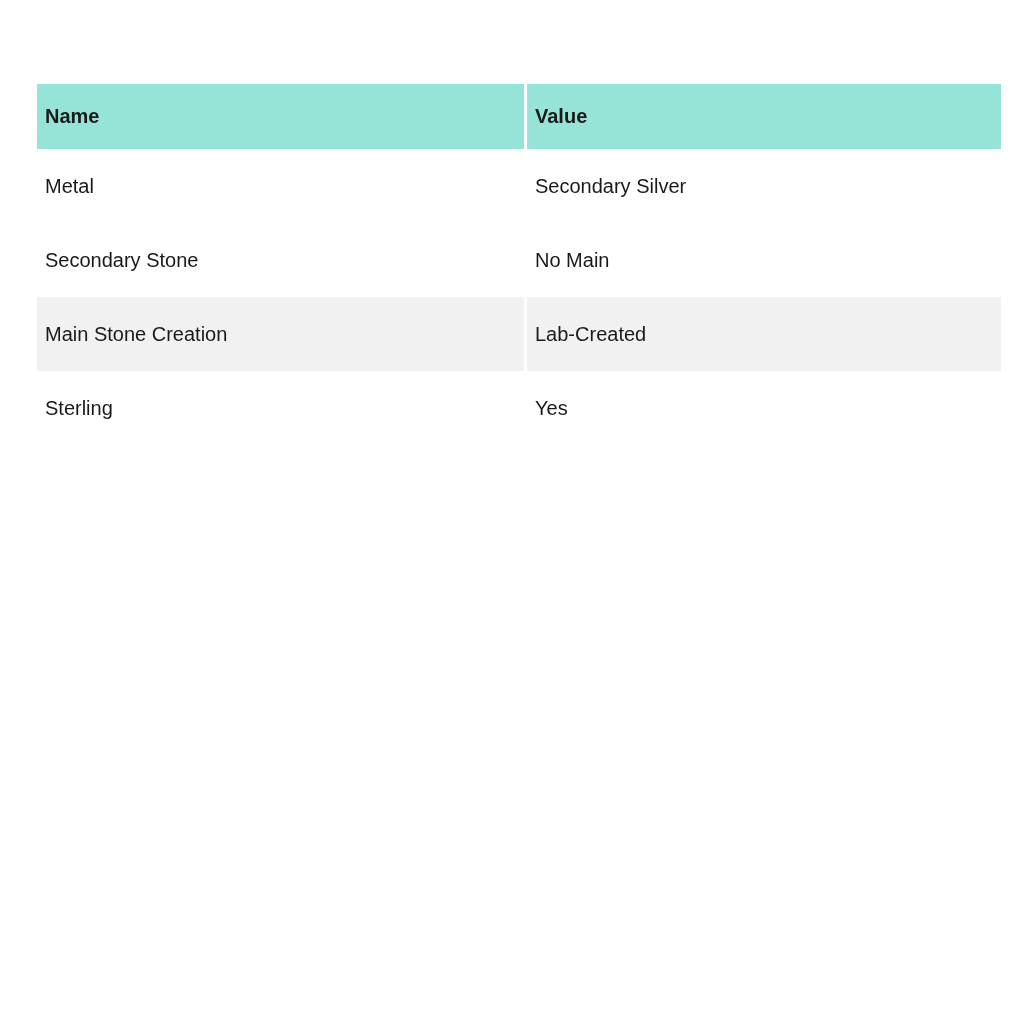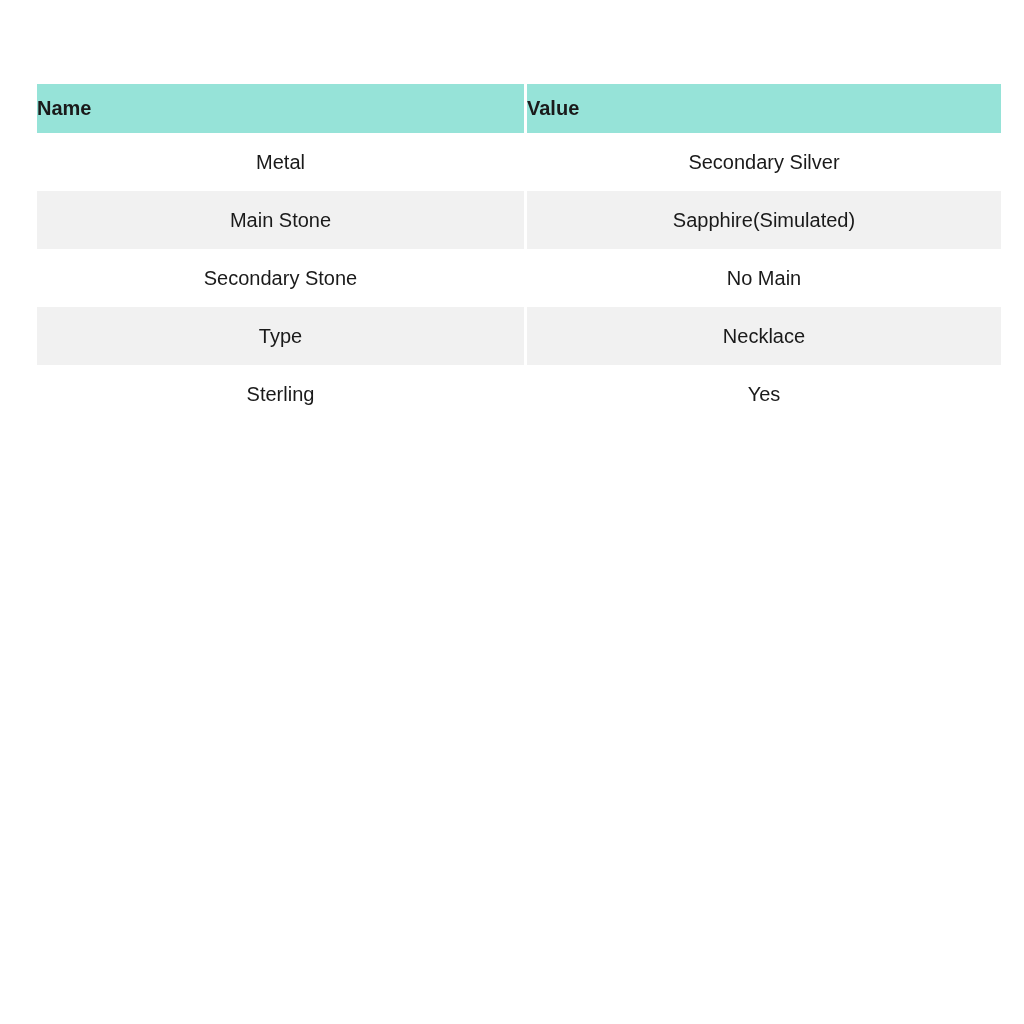--- a/index.html
+++ b/index.html
@@ -24,38 +24,37 @@
     border-collapse: separate;
     border-spacing: 0;
     table-layout: fixed;
   }
 
   table.spec-table th,
   table.spec-table td {
     font-size: 20px;
     text-align: left;
     vertical-align: middle;
-    padding: 0;
+    padding: 8px;
     overflow: hidden;
     white-space: nowrap;
   }
 
   
   tr.header-row th {
     height: 49px;
     font-weight: 600;
     background: #96e3d8;
   }
 
   
   tr.body-row td {
     height: 58px;
     font-weight: 400;
     background: #ffffff;
-    text-align: center;
   }
   tr.body-row.alt td {
     background: #f1f1f1;
   }
 
   
   col.col-name  { width: 487px; }
   col.col-value { width: 477px; }
 
   .cell-name  { padding-left: 35px; }
@@ -74,31 +73,27 @@
       <tr class="header-row">
         <th class="cell-name">Name</th>
         <th class="cell-value">Value</th>
       </tr>
     </thead>
     <tbody>
       <tr class="body-row">
         <td class="cell-name">Metal</td>
         <td class="cell-value">Secondary Silver</td>
       </tr>
-      <tr class="body-row alt">
-        <td class="cell-name">Main Stone</td>
-        <td class="cell-value">Sapphire(Simulated)</td>
-      </tr>
       <tr class="body-row">
         <td class="cell-name">Secondary Stone</td>
         <td class="cell-value">No Main</td>
       </tr>
       <tr class="body-row alt">
-        <td class="cell-name">Type</td>
-        <td class="cell-value">Necklace</td>
+        <td class="cell-name">Main Stone Creation</td>
+        <td class="cell-value">Lab-Created</td>
       </tr>
       <tr class="body-row">
         <td class="cell-name">Sterling</td>
         <td class="cell-value">Yes</td>
       </tr>
     </tbody>
   </table>
 </div>
 
 </body></html>

